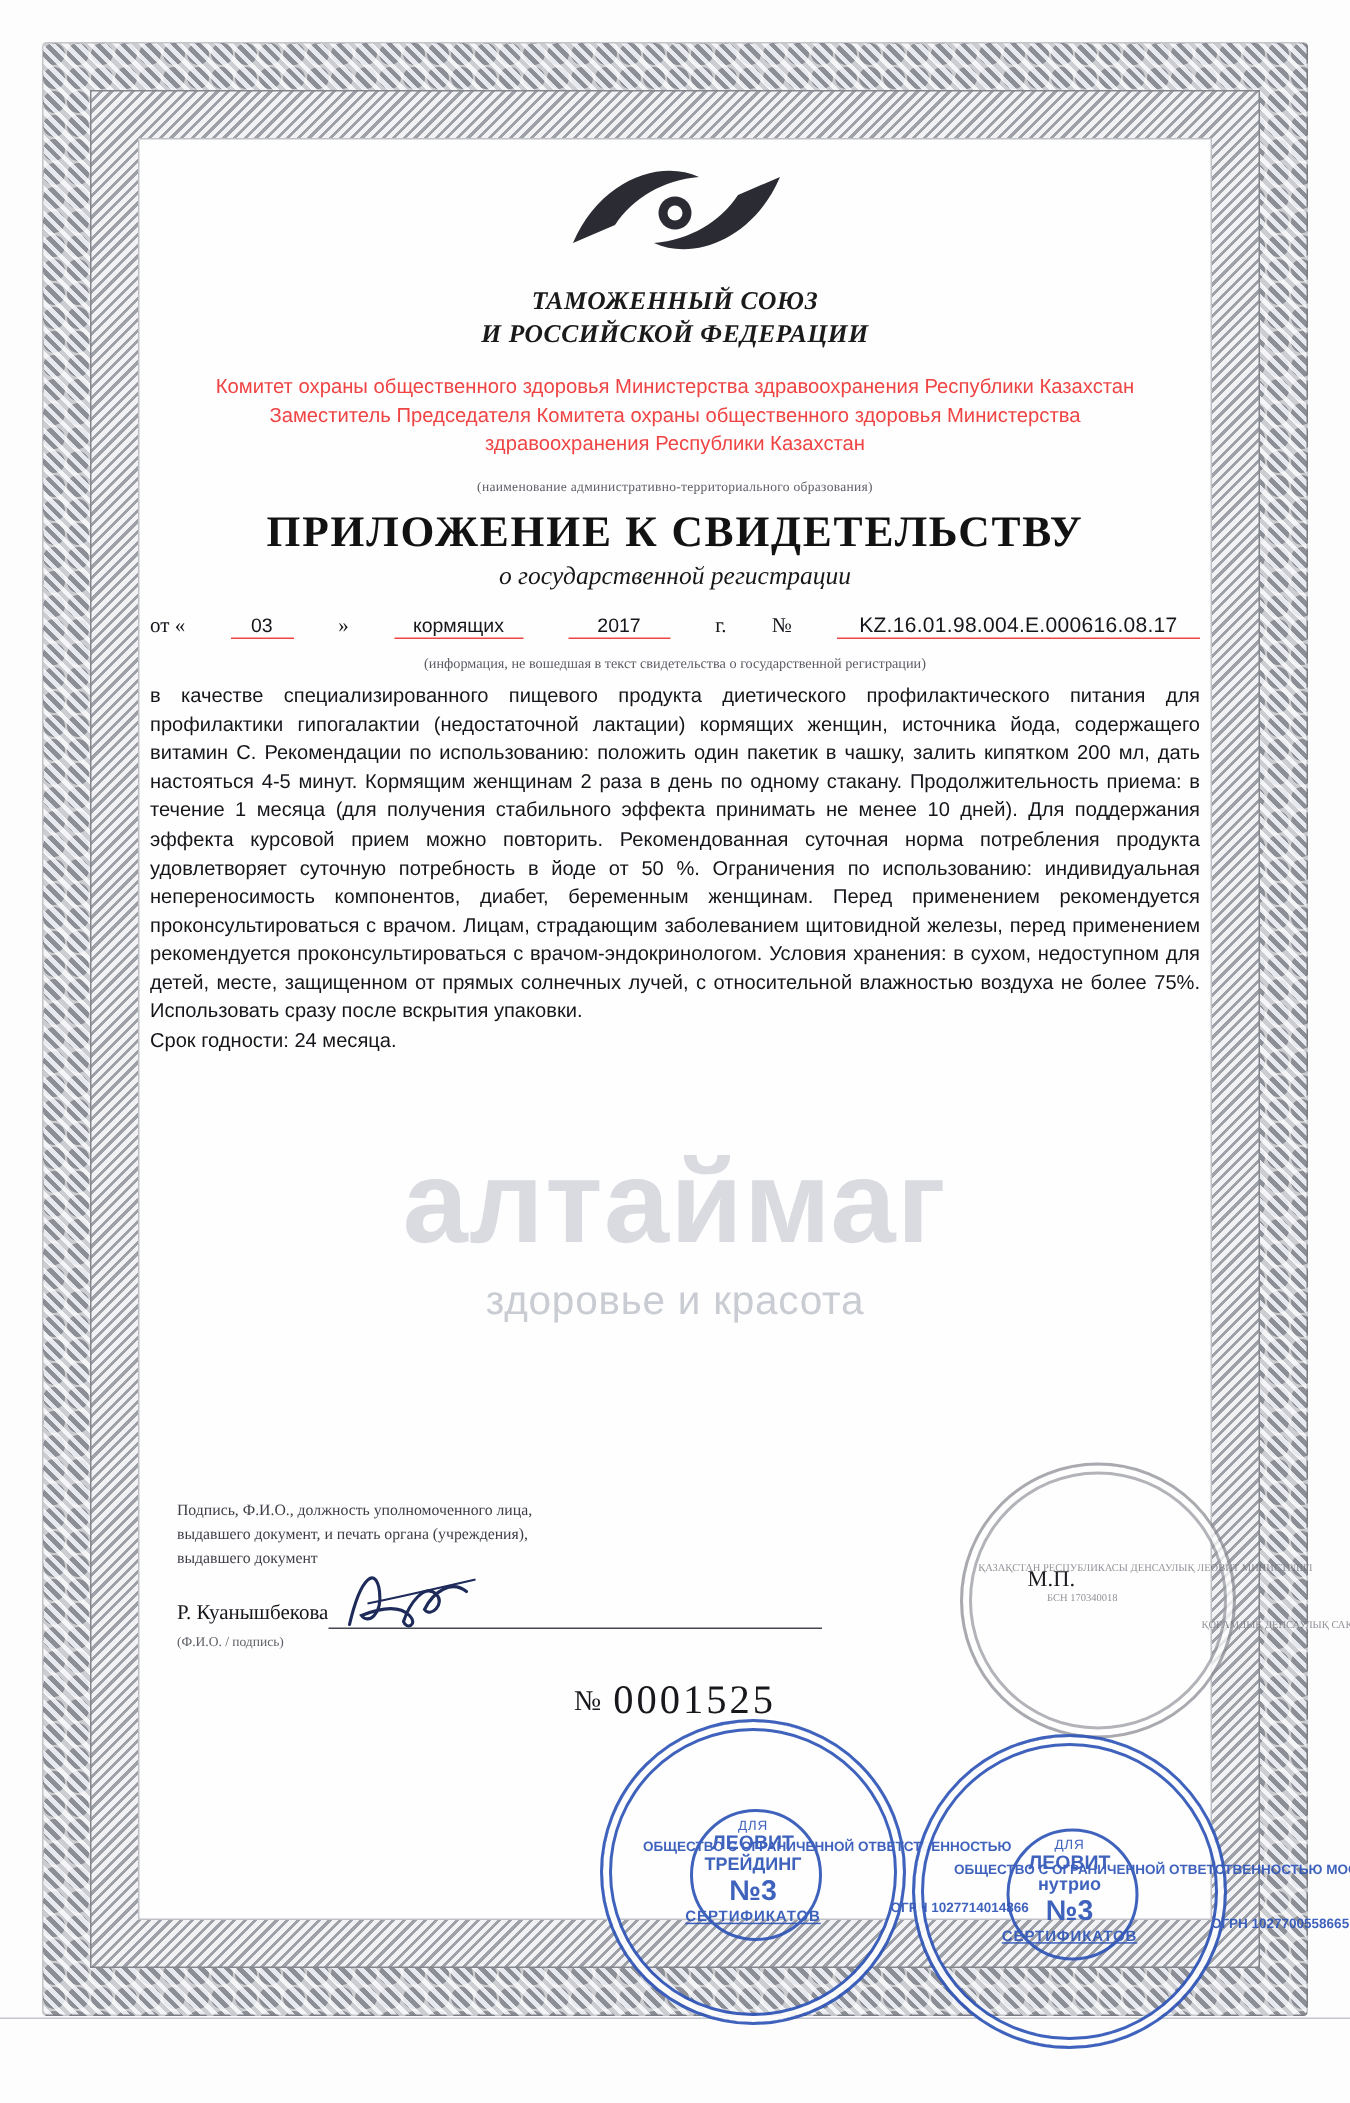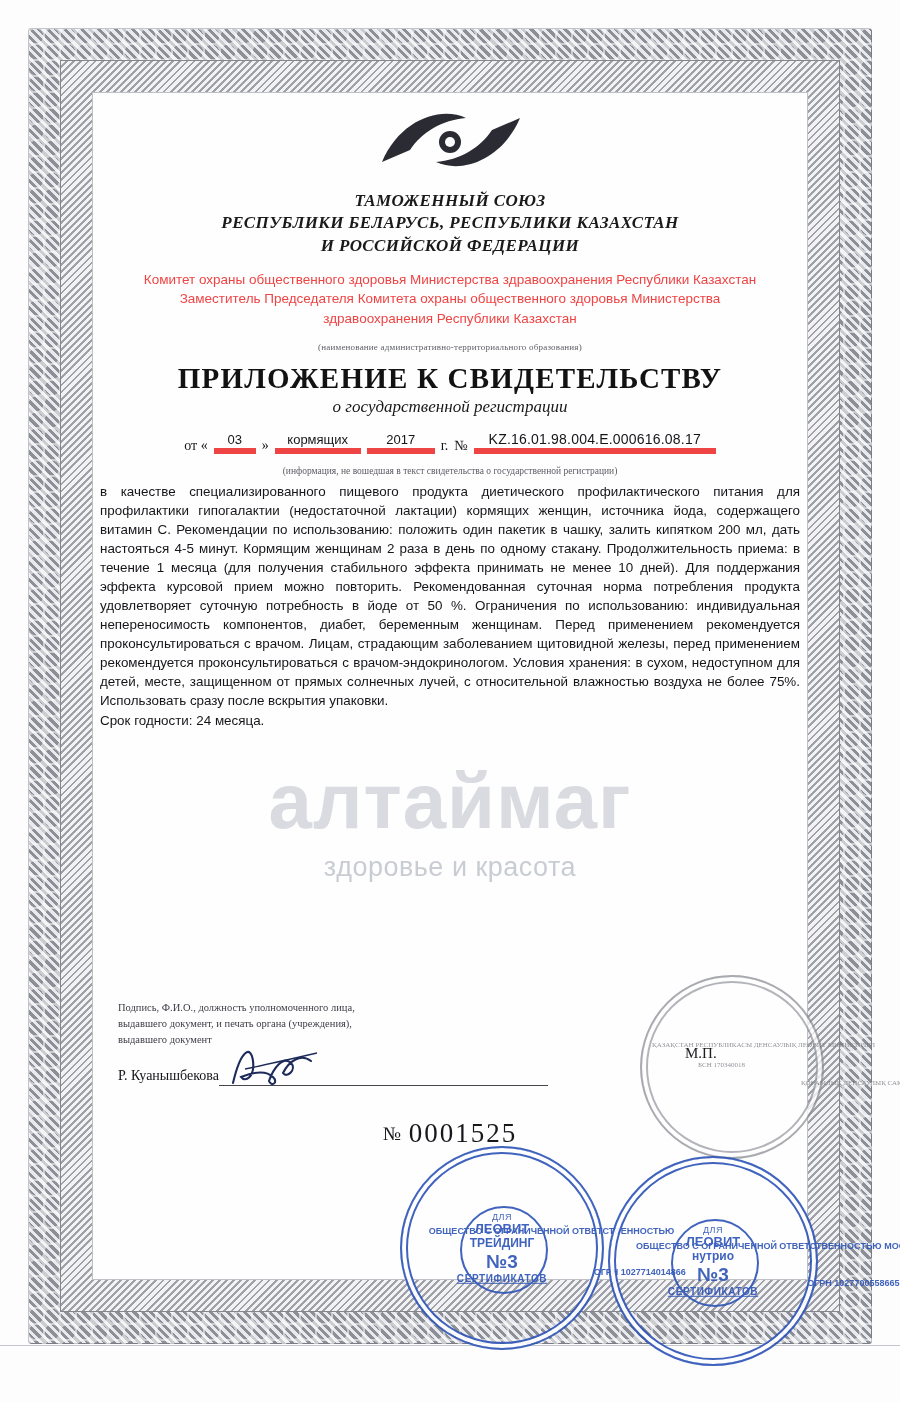--- a/index.html
+++ b/index.html
@@ -106,29 +106,29 @@
     text-align:center;
     font-family:"Liberation Serif", serif;
     font-style:italic;
     font-size:17px;
     color:#171717;
   }
 
   .date-row{
     margin-top:14px;
     display:flex;
-    justify-content:center;
+    justify-content:space-between;
     align-items:flex-end;
     gap:6px;
     font-family:"Liberation Serif", serif;
     font-size:14px;
     color:#15151a;
   }
   .date-row .fld{
-    border-bottom:6px solid #ef4444;
+    border-bottom:1px solid #ef4444;
     min-width:34px;
     text-align:center;
     padding:0 4px 1px;
     font-family:"Liberation Sans", sans-serif;
     font-size:13px;
   }
   .date-row .fld.month{min-width:78px;}
   .date-row .fld.year{min-width:60px;}
   .date-row .fld.reg{min-width:234px;font-size:14px;letter-spacing:.2px;}
 
@@ -307,21 +307,20 @@
 
     <svg class="emblem" viewBox="0 0 160 86">
       <path d="M12 60 C30 18, 70 4, 96 16 C72 18, 52 30, 40 48 Z" fill="#2b2b33"></path>
       <path d="M150 16 C132 58, 92 72, 66 60 C90 58, 110 46, 122 28 Z" fill="#2b2b33"></path>
       <circle cx="80" cy="40" r="11" fill="#2b2b33"></circle>
       <circle cx="80" cy="40" r="5" fill="#fdfdfd"></circle>
     </svg>
 
     <div class="union-title">
       <div>ТАМОЖЕННЫЙ СОЮЗ</div>
-      <div>РЕСПУБЛИКИ БЕЛАРУСЬ, РЕСПУБЛИКИ КАЗАХСТАН</div>
       <div>И РОССИЙСКОЙ ФЕДЕРАЦИИ</div>
     </div>
 
     <div class="authority">
       <div>Комитет охраны общественного здоровья Министерства здравоохранения Республики Казахстан</div>
       <div>Заместитель Председателя Комитета охраны общественного здоровья Министерства</div>
       <div>здравоохранения Республики Казахстан</div>
     </div>
 
     <div class="admin-note">(наименование административно-территориального образования)</div>
@@ -361,20 +360,21 @@
 
     <div class="sign-name-row">
       <span class="sign-name">Р. Куанышбекова</span>
       <span class="sign-line">
         <svg class="sign-scribble" viewBox="0 0 120 46">
           <path d="M8 40 C16 6, 26 2, 28 18 C30 34, 20 40, 16 34 C26 30, 40 26, 48 34 C54 40, 46 44, 44 38 C48 26, 58 12, 66 20 C72 26, 62 36, 58 30 C64 18, 76 10, 86 18" fill="none" stroke="#1d2a5a" stroke-width="2.1" stroke-linecap="round"></path>
           <path d="M20 26 C40 22, 66 16, 92 10" fill="none" stroke="#1d2a5a" stroke-width="1.4"></path>
         </svg>
       </span>
     </div>
+    <div class="sign-caption">(Ф.И.О. / подпись)</div>
   </div>
 
   <div class="mp">М.П.</div>
 
   <div class="serial">
     <span class="no">№</span><span>0001525</span>
   </div>
 
   <div class="seal seal-gray">
     <div class="ring-text">

